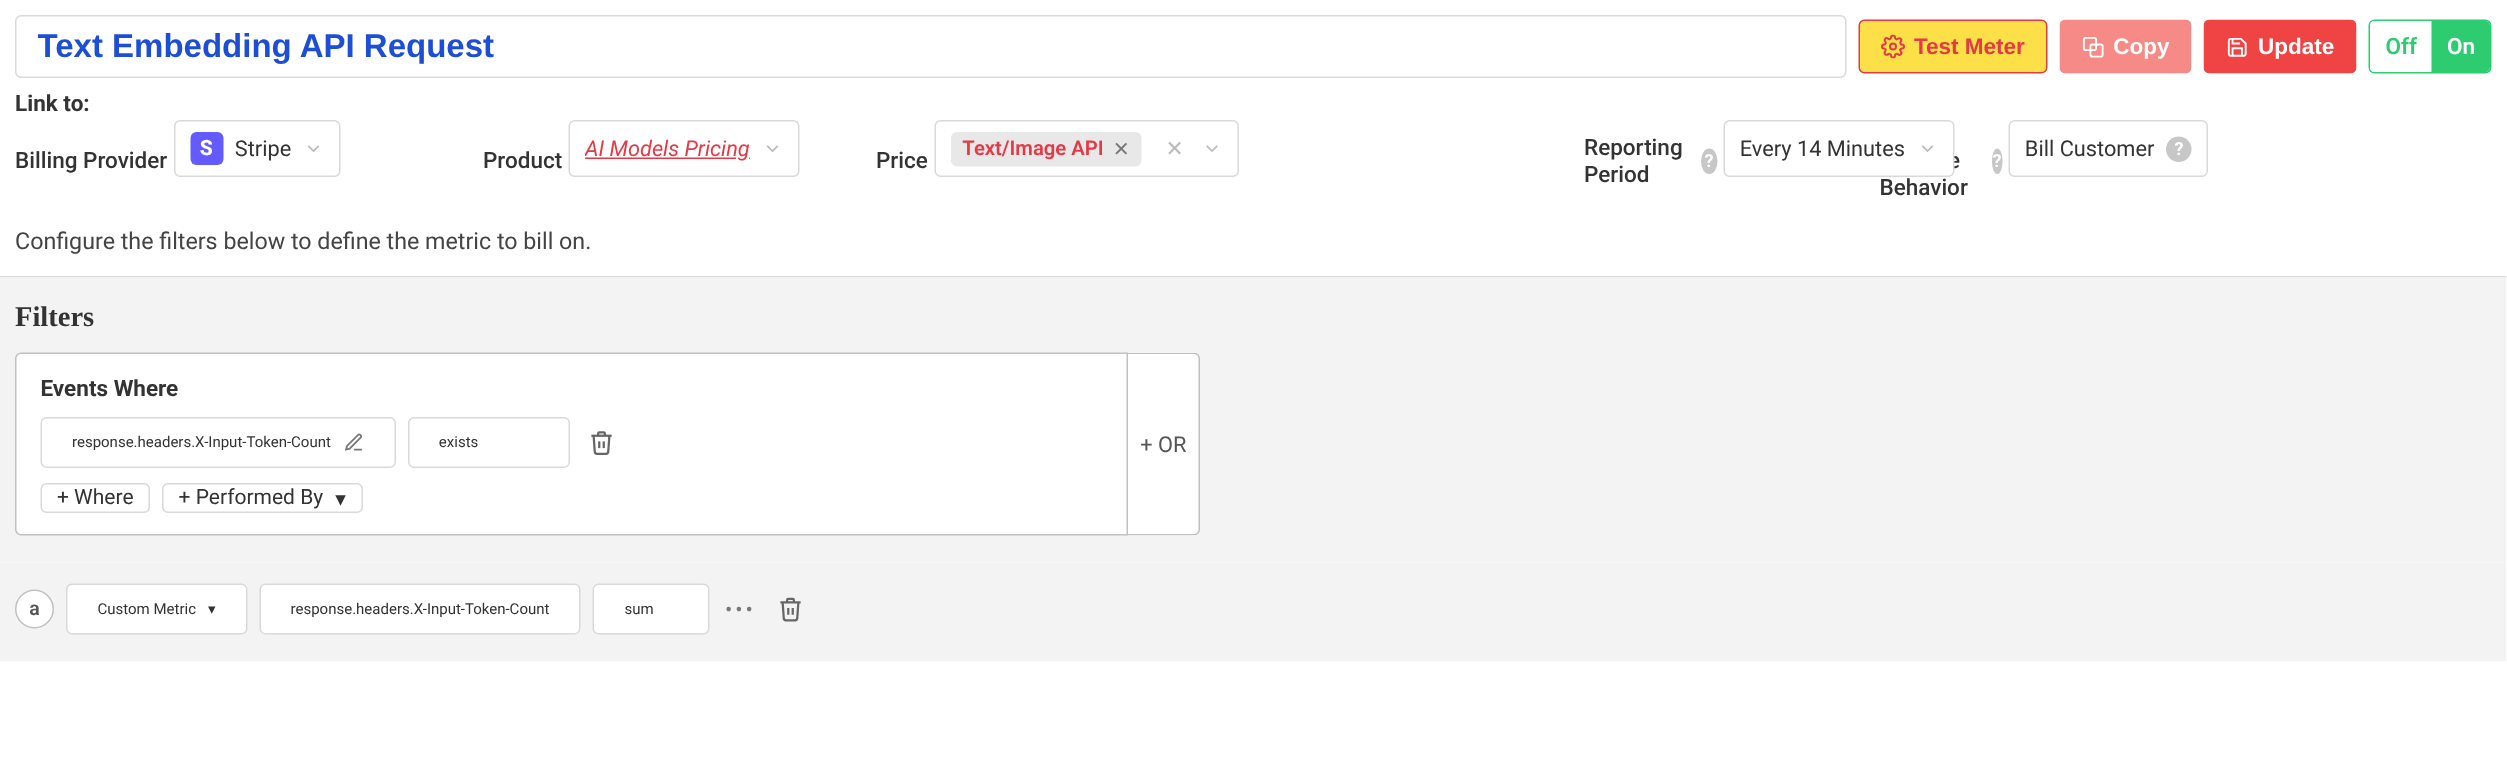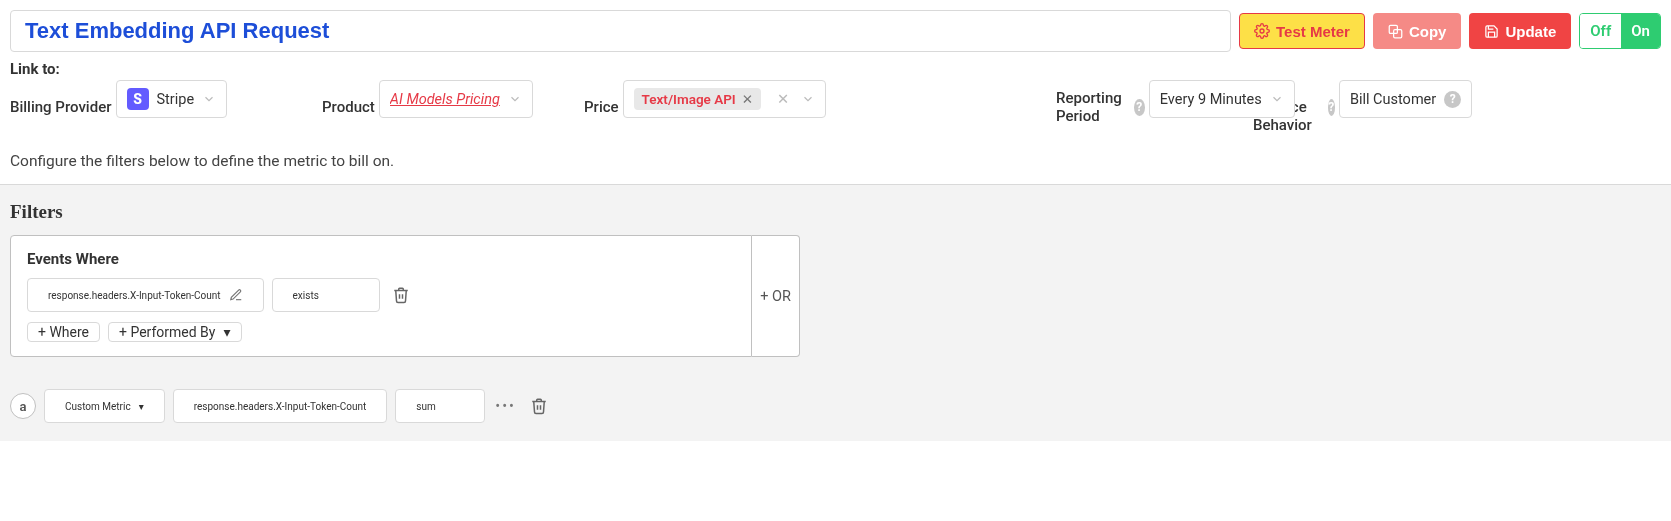--- a/index.html
+++ b/index.html
@@ -262,21 +262,21 @@
         </span>
       </div>
     </div>
 
     <div class="col" style="width:175px">
       <div class="col-label">
         <span>Reporting Period</span>
         <span class="help-circle">?</span>
       </div>
       <div class="select">
-        <span class="value">Every 9 Minutes</span>
+        <span class="value">Every 14 Minutes</span>
         <span class="chev">
           <svg width="14" height="14" viewBox="0 0 24 24" fill="none" stroke="currentColor" stroke-width="2">
               <polyline points="6 9 12 15 18 9"></polyline>
             </svg>
         </span>
       </div>
     </div>
 
     <div class="col" style="width:215px">
       <div class="col-label">
@@ -336,21 +336,21 @@
 <div class="section" style="padding-top:14px">
   <div class="metrics-row">
     <span class="circle-a">a</span>
     <div class="pill">
       <span>Custom Metric</span>
       <span>▾</span>
     </div>
     <div class="pill">
       <span>response.headers.X-Input-Token-Count</span>
     </div>
-    <div class="pill" style="width:90px">
+    <div class="pill" style="width:78px">
       <span>sum</span>
     </div>
     <span class="dots">•••</span>
     <span class="trash">
       <svg width="18" height="18" viewBox="0 0 24 24" fill="none" stroke="#666" stroke-width="2">
         <polyline points="3 6 5 6 21 6"></polyline>
           <path d="M19 6l-1 14a2 2 0 0 1-2 2H8a2 2 0 0 1-2-2L5 6"></path>
         <path d="M10 11v6"></path>
           <path d="M14 11v6"></path>
           <path d="M9 6V4a1 1 0 0 1 1-1h4a1 1 0 0 1 1 1v2"></path>

